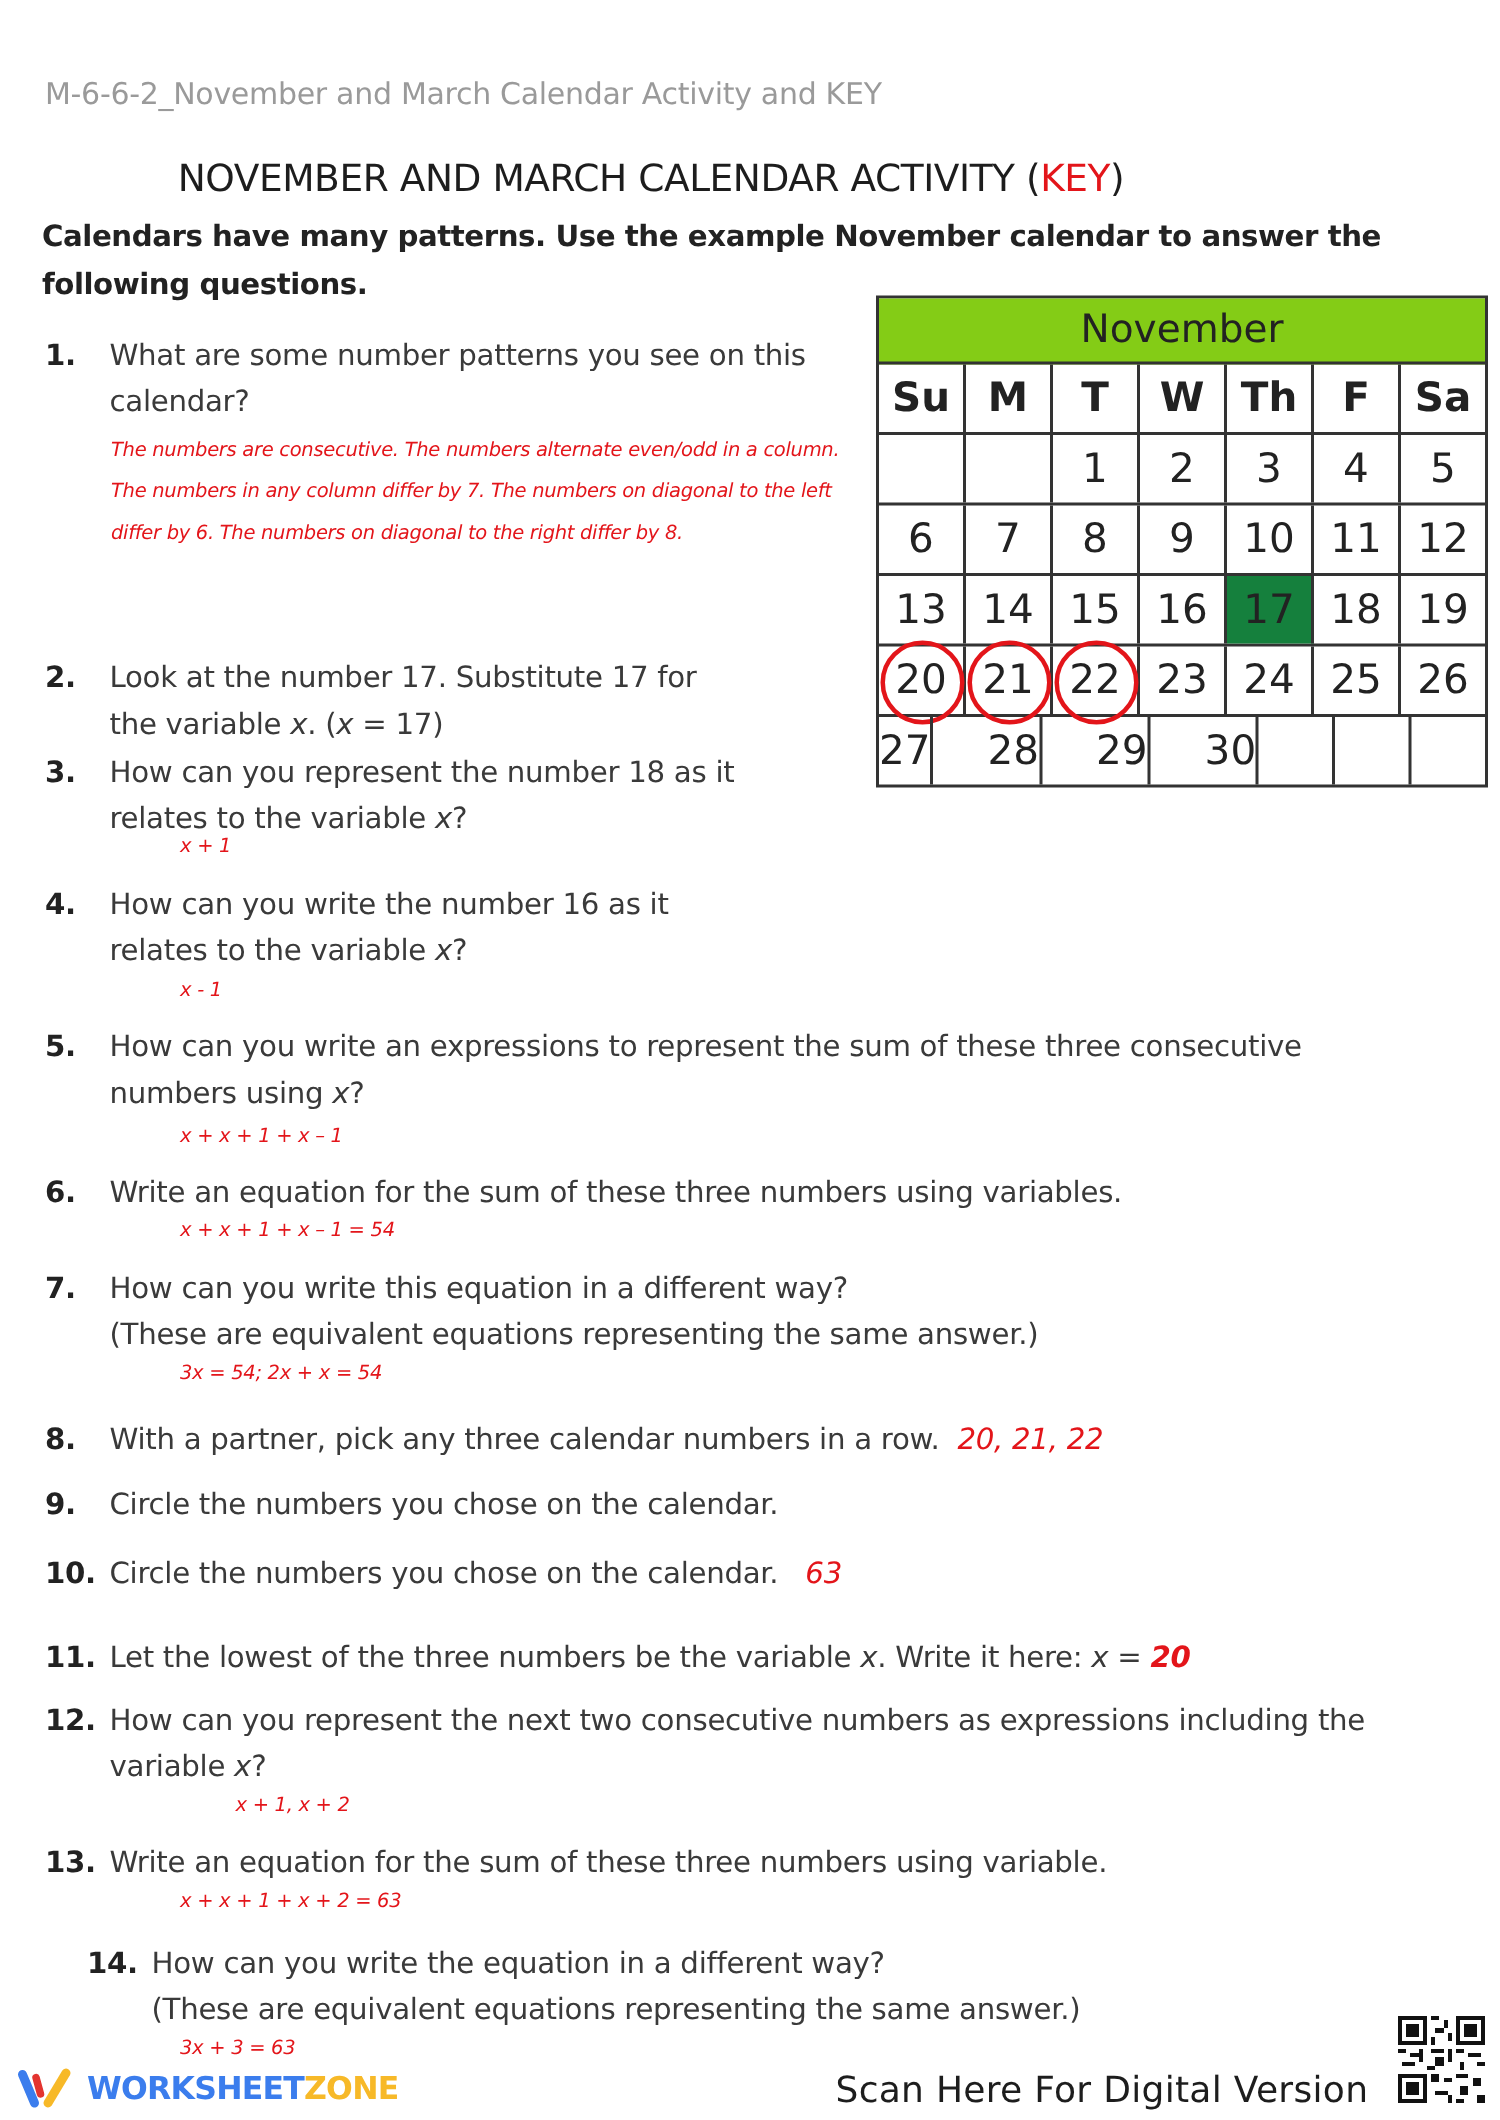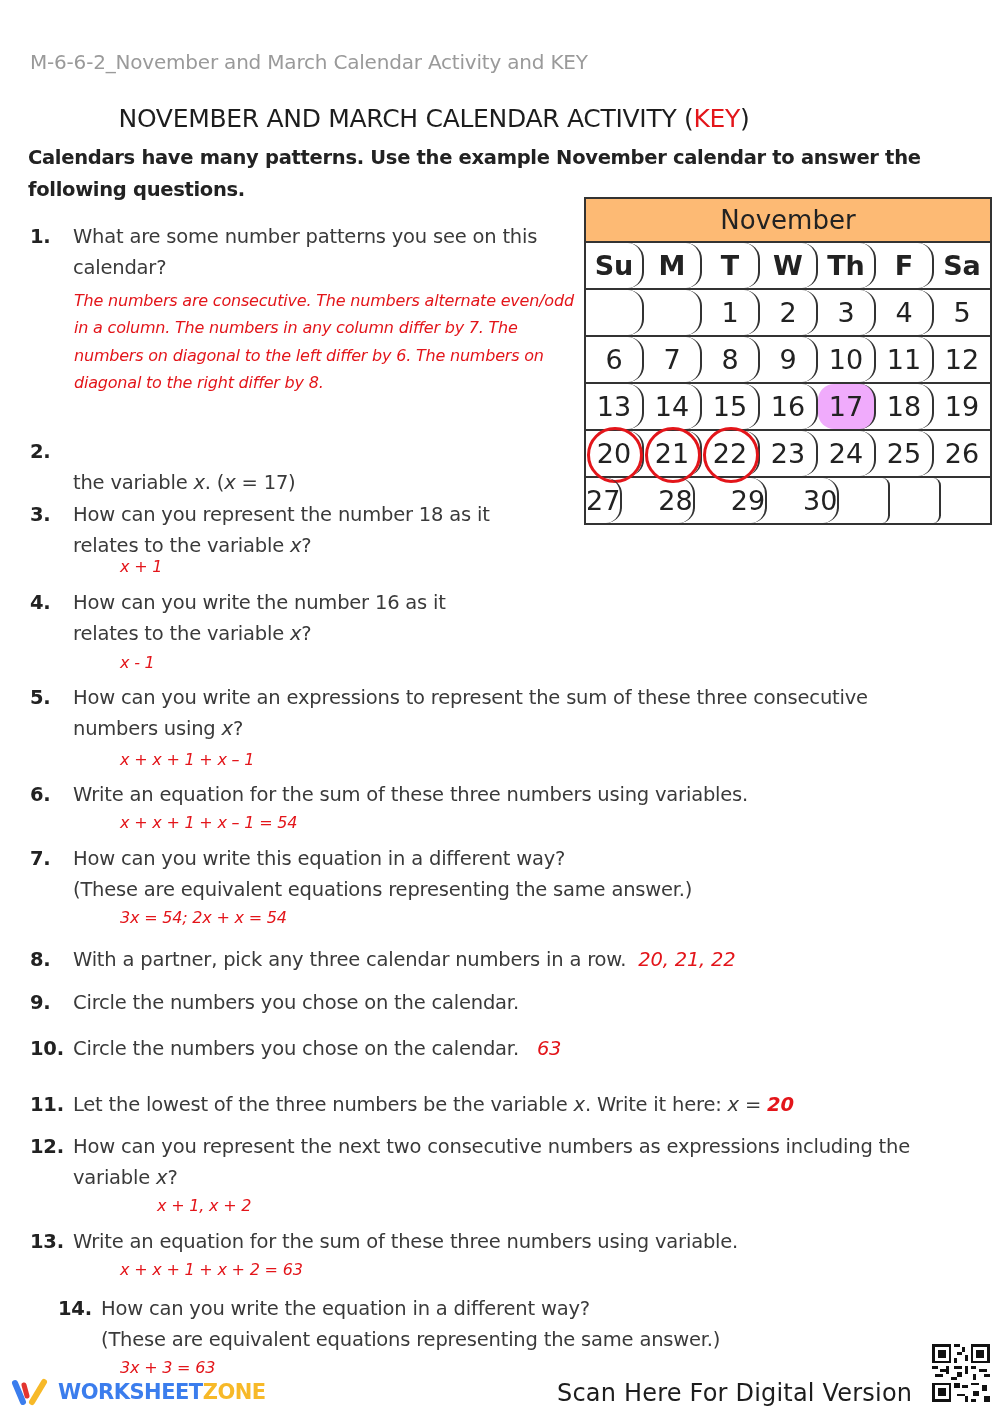--- a/index.html
+++ b/index.html
@@ -9,34 +9,34 @@
   }
   .abs { position: absolute; }
   .doc-id { left: 30px; top: 50px; font-size: 20px; color: #9a9a9a; letter-spacing: -0.2px; }
   .title { left: 0; width: 868px; top: 104px; text-align: center; font-size: 25px; color: #1d1d1d; letter-spacing: -0.3px; }
   .title .key { color: #e3151a; }
   .intro { left: 28px; top: 142px; width: 940px; font-size: 19.5px; font-weight: bold; color: #222; line-height: 32px; letter-spacing: -0.3px; }
 
   .q { position: absolute; left: 30px; font-size: 19.5px; line-height: 31px; color: #3a3a3a; letter-spacing: -0.2px; }
   .q .num { position: absolute; left: 0; top: 0; font-weight: bold; color: #222; }
   .q .txt { margin-left: 43px; display: block; }
-  .ans { position: absolute; color: #e3151a; font-style: italic; font-size: 16px; letter-spacing: -0.2px; }
+  .ans { position: absolute; color: #e3151a; font-style: italic; font-size: 13px; letter-spacing: -0.2px; }
   .inline-ans { color: #e3151a; font-style: italic; }
   .bold-ans { color: #e3151a; font-style: italic; font-weight: bold; }
   em.var { font-style: italic; }
 
   
   .cal { position: absolute; left: 584px; top: 197px; width: 404px; border: 2px solid #333; border-collapse: collapse; }
-  .cal-head { height: 42px; background: #fdba74; border-bottom: 2px solid #333; text-align: center; font-size: 26px; line-height: 42px; color: #222; font-weight: 500; }
+  .cal-head { height: 42px; background: #84cc16; border-bottom: 2px solid #333; text-align: center; font-size: 26px; line-height: 42px; color: #222; font-weight: 500; }
   .cal-row { display: flex; height: 45px; border-bottom: 2px solid #333; }
   .cal-row:last-child { border-bottom: none; gap: 36px; }
-  .cal-cell { flex: 1; border-right: 2px solid #333; text-align: center; font-size: 27px; line-height: 45px; color: #222; position: relative; border-radius: 16px; }
+  .cal-cell { flex: 1; border-right: 2px solid #333; text-align: center; font-size: 27px; line-height: 45px; color: #222; position: relative; }
   .cal-cell:last-child { border-right: none; }
   .cal-cell.dow { font-weight: bold; }
-  .cal-cell.hl { background: #f0abfc; }
+  .cal-cell.hl { background: #15803d; }
   .cal-cell.circled::after {
     content: ""; position: absolute; left: 50%; top: 50%;
     width: 50px; height: 50px; margin-left: -27px; margin-top: -27px;
     border: 3px solid #e3151a; border-radius: 50%;
   }
 
   .footer-logo { left: 10px; top: 1377px; display: flex; align-items: center; }
   .logo-text { font-size: 21px; font-weight: bold; letter-spacing: -0.5px; margin-left: 8px; }
   .logo-text .w1 { color: #3b7ded; }
   .logo-text .w2 { color: #f7b928; }
@@ -111,21 +111,21 @@
 </div>
 
 <div class="q" style="top:221px; width:540px;">
   <span class="num">1.</span>
   <span class="txt">What are some number patterns you see on this calendar?</span>
 </div>
 <div class="ans" style="left:74px; top:287px; width:500px; line-height:27.3px;">The numbers are consecutive. The numbers alternate even/odd in a column. The numbers in any column differ by 7. The numbers on diagonal to the left differ by 6. The numbers on diagonal to the right differ by 8.</div>
 
 <div class="q" style="top:436px; width:540px;">
   <span class="num">2.</span>
-  <span class="txt"><br><span>the variable </span><em class="var">x</em><span>. (</span><em class="var">x</em><span> = 17)</span></span>
+  <span class="txt"><span>Look at the number 17. Substitute 17 for</span><br><span>the variable </span><em class="var">x</em><span>. (</span><em class="var">x</em><span> = 17)</span></span>
 </div>
 
 <div class="q" style="top:499px; width:540px;">
   <span class="num">3.</span>
   <span class="txt"><span>How can you represent the number 18 as it</span><br><span>relates to the variable </span><em class="var">x</em><span>?</span></span>
 </div>
 <div class="ans" style="left:120px; top:557px;">x + 1</div>
 
 <div class="q" style="top:587px; width:540px;">
   <span class="num">4.</span>

